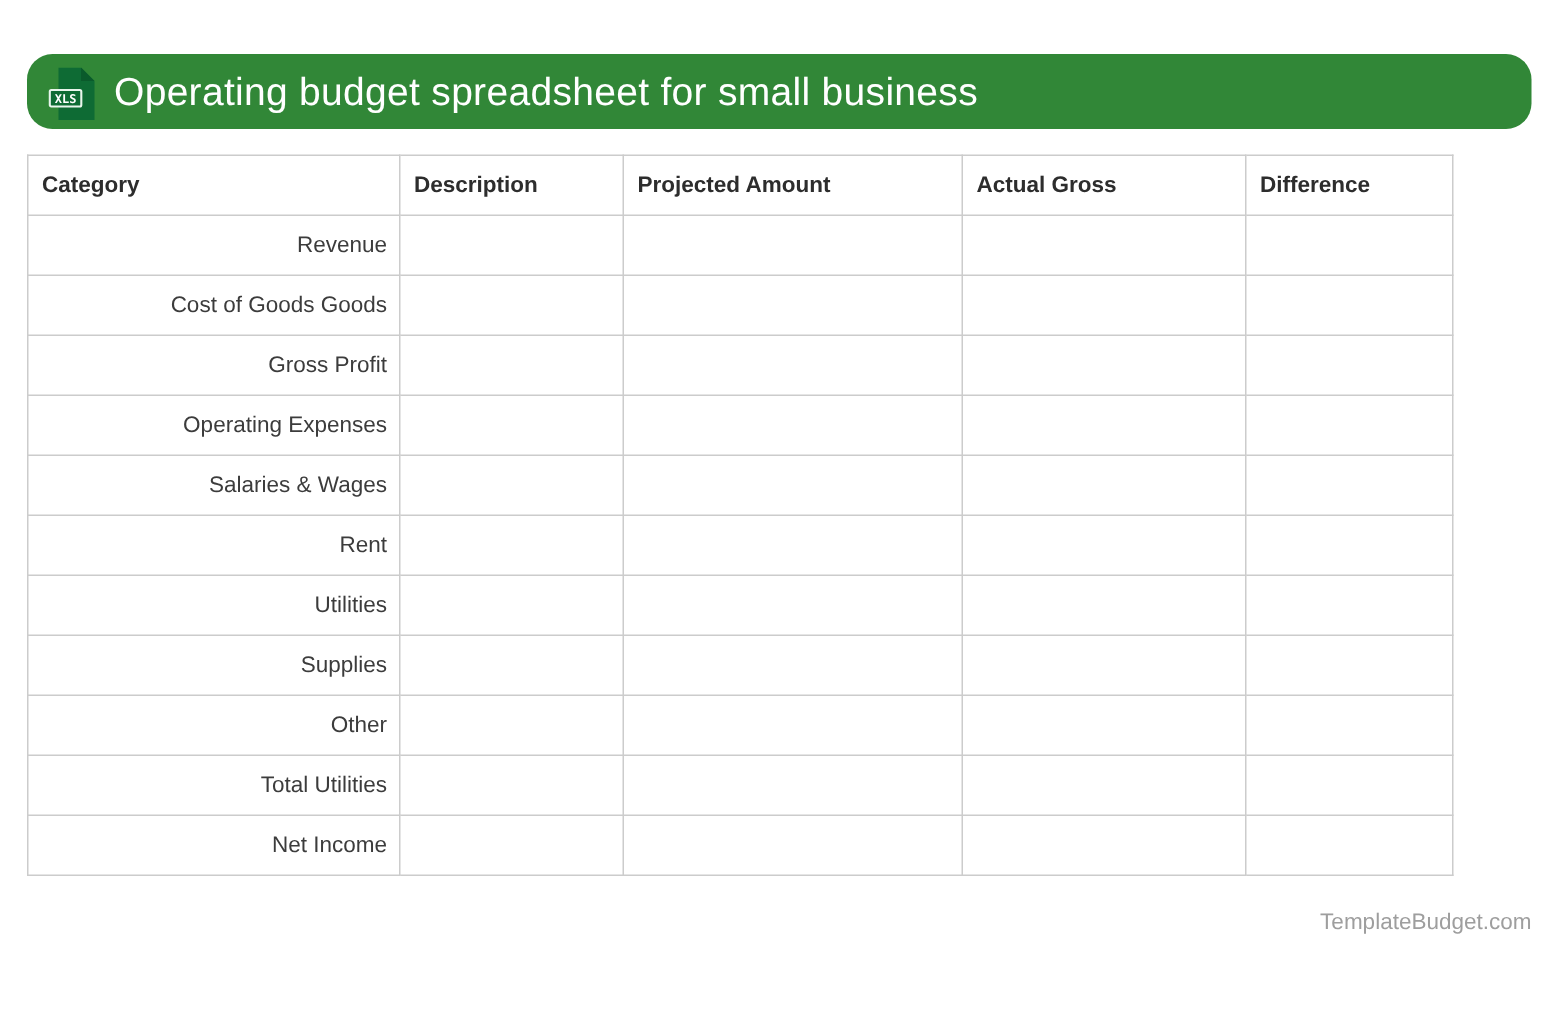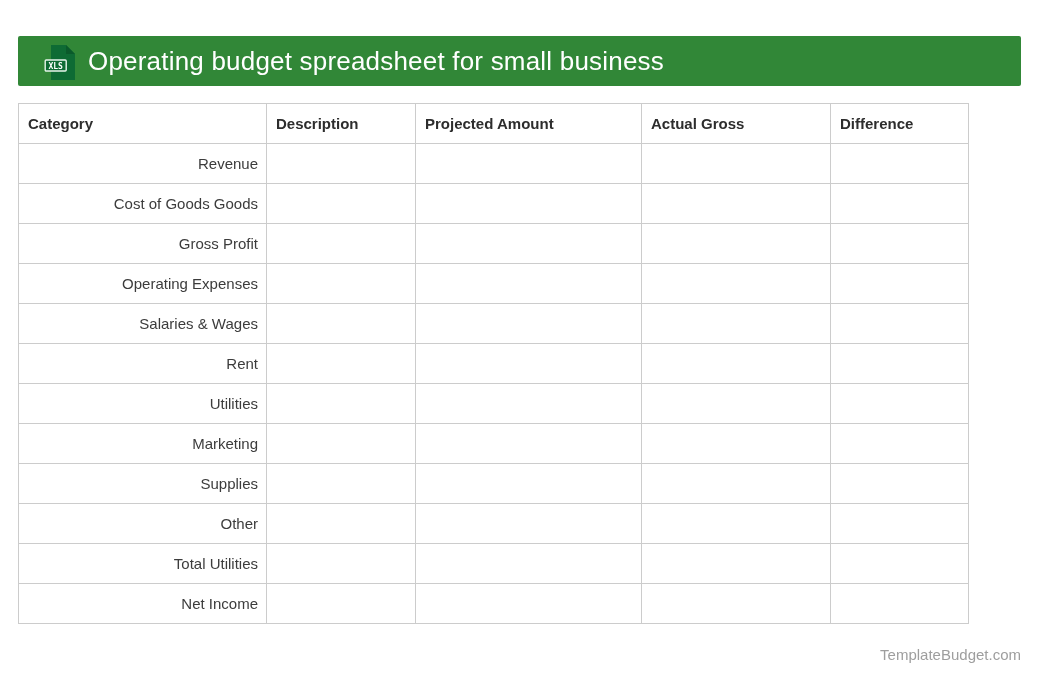--- a/index.html
+++ b/index.html
@@ -11,22 +11,22 @@
     --row-text:#3c3c3c;
     --footer-text:#9e9e9e;
   }
   *{box-sizing:border-box;margin:0;padding:0;}
   html,body{width:1040px;height:680px;background:#ffffff;overflow:hidden;}
   body{font-family:"Liberation Sans", sans-serif;}
   .page{width:1003px;margin:36px auto 0 18px;}
 
   
   .title-bar{
-    width:100%;height:50px;background:var(--green);border-radius:2px;
-    display:flex;align-items:center;padding:0 26px;gap:11px;
+    width:100%;height:50px;background:var(--green);border-radius:17px;
+    display:flex;align-items:center;padding:0 14px;gap:11px;
   }
   .file-icon{display:inline-flex;flex:0 0 auto;margin-top:2px;}
   .page-title{
     color:#ffffff;font-size:26px;font-weight:400;letter-spacing:0.2px;line-height:1;
   }
 
   
   table.budget{
     margin-top:17px;width:950px;border-collapse:collapse;table-layout:fixed;
   }
@@ -122,27 +122,20 @@
           <td></td>
         </tr>
         <tr>
           <td class="indent">Utilities</td>
           <td></td>
           <td></td>
           <td></td>
           <td></td>
         </tr>
         <tr>
-          <td class="indent">Marketing</td>
-          <td></td>
-          <td></td>
-          <td></td>
-          <td></td>
-        </tr>
-        <tr>
           <td class="indent">Supplies</td>
           <td></td>
           <td></td>
           <td></td>
           <td></td>
         </tr>
         <tr>
           <td class="indent">Other</td>
           <td></td>
           <td></td>

